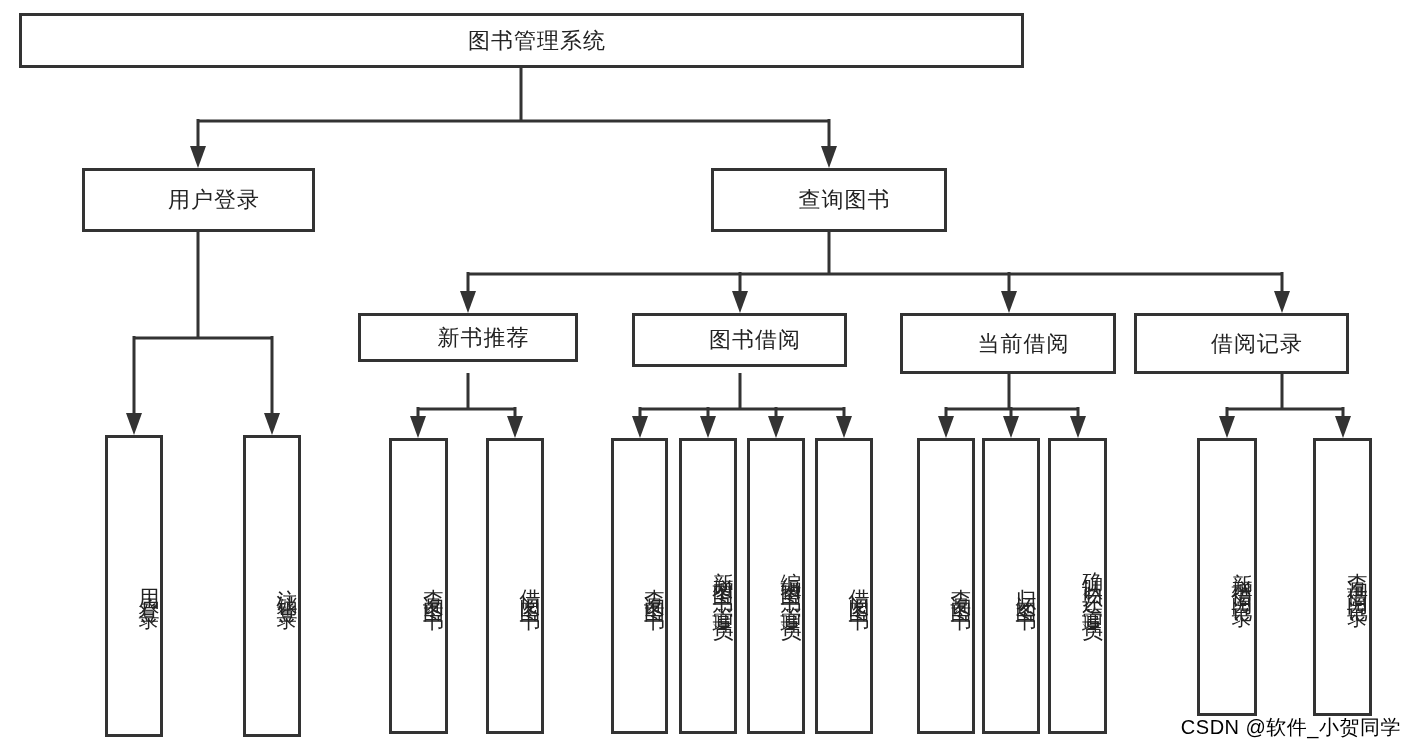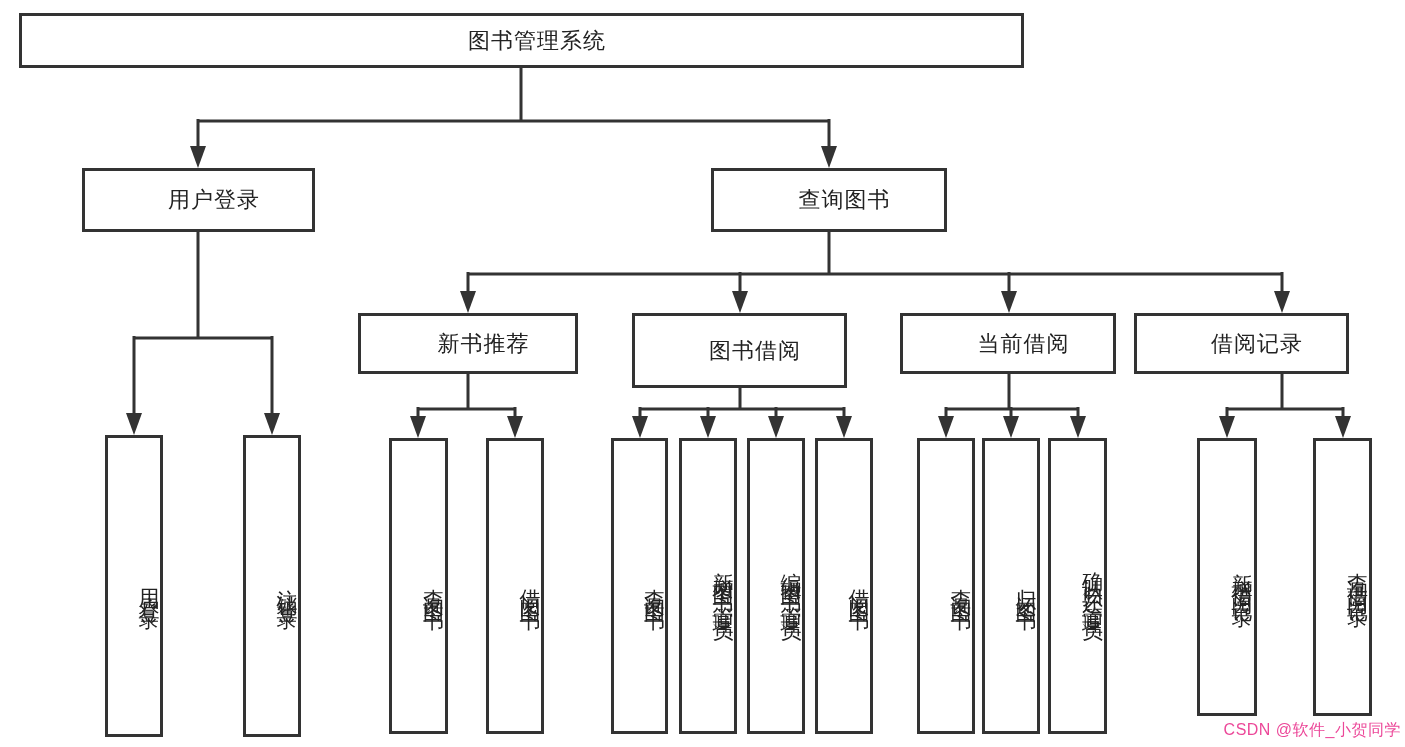--- a/index.html
+++ b/index.html
@@ -18,21 +18,21 @@
     padding-left:31px;
   }
   .h-label { font-size:22px; letter-spacing:1px; white-space:nowrap; }
   .v-label {
     writing-mode:vertical-rl; text-orientation:mixed;
     font-size:21px; letter-spacing:7px; line-height:1;
     white-space:nowrap;
   }
   .watermark {
     position:absolute; right:4px; bottom:6px; z-index:5;
-    color:#ec4899; font-size:16px; letter-spacing:0.5px; white-space:nowrap;
+    color:#000000; font-size:20px; letter-spacing:0.5px; white-space:nowrap;
     text-shadow:1px 1px 0 rgba(255,255,255,0.6);
   }
 </style>
 </head>
 <body>
 
 <div id="stage">
 
   <svg class="connectors" viewBox="0 0 1405 747" xmlns="http://www.w3.org/2000/svg">
     <path fill="none" stroke="#333333" stroke-width="3" d="
@@ -70,24 +70,24 @@
     <span class="h-label">图书管理系统</span>
   </div>
 
   <div class="box" style="left:82px;top:168px;width:233px;height:64px">
     <span class="h-label">用户登录</span>
   </div>
   <div class="box" style="left:711px;top:168px;width:236px;height:64px">
     <span class="h-label">查询图书</span>
   </div>
 
-  <div class="box" style="left:358px;top:313px;width:220px;height:61px">
+  <div class="box" style="left:358px;top:313px;width:220px;height:49px">
     <span class="h-label">新书推荐</span>
   </div>
-  <div class="box" style="left:632px;top:313px;width:215px;height:75px">
+  <div class="box" style="left:632px;top:313px;width:215px;height:54px">
     <span class="h-label">图书借阅</span>
   </div>
   <div class="box" style="left:900px;top:313px;width:216px;height:61px">
     <span class="h-label">当前借阅</span>
   </div>
   <div class="box" style="left:1134px;top:313px;width:215px;height:61px">
     <span class="h-label">借阅记录</span>
   </div>
 
   <div class="box" style="left:105px;top:435px;width:58px;height:302px">

